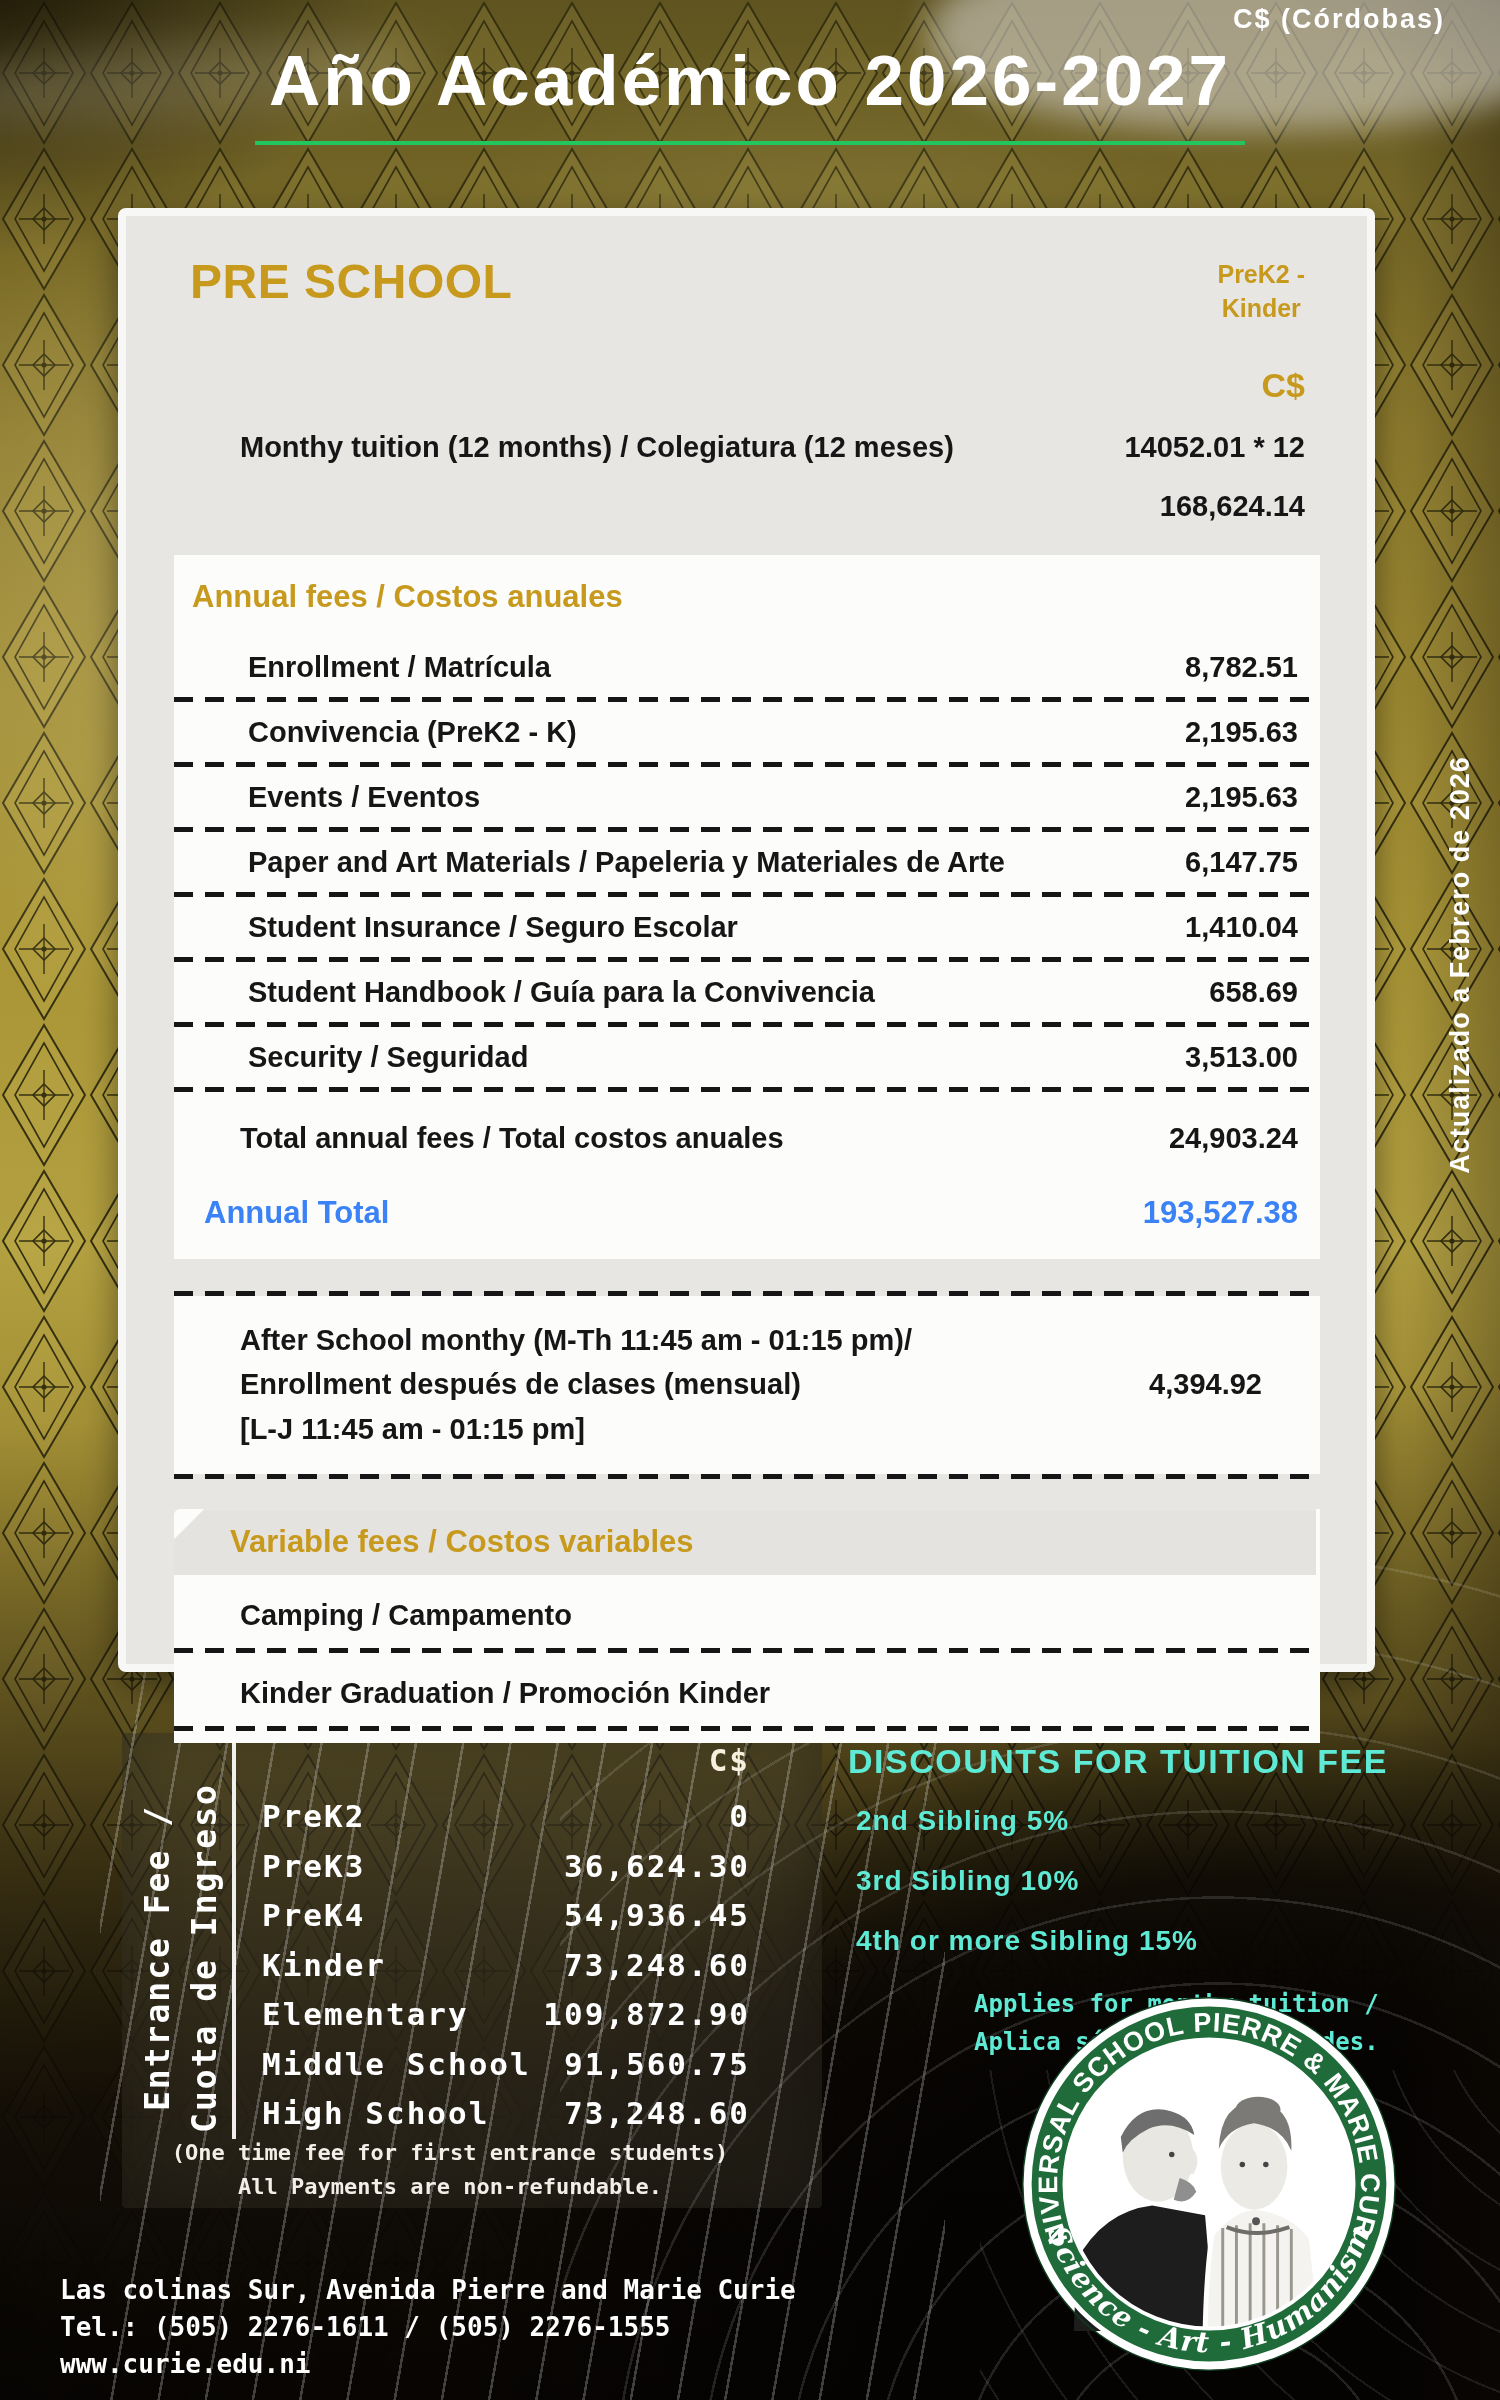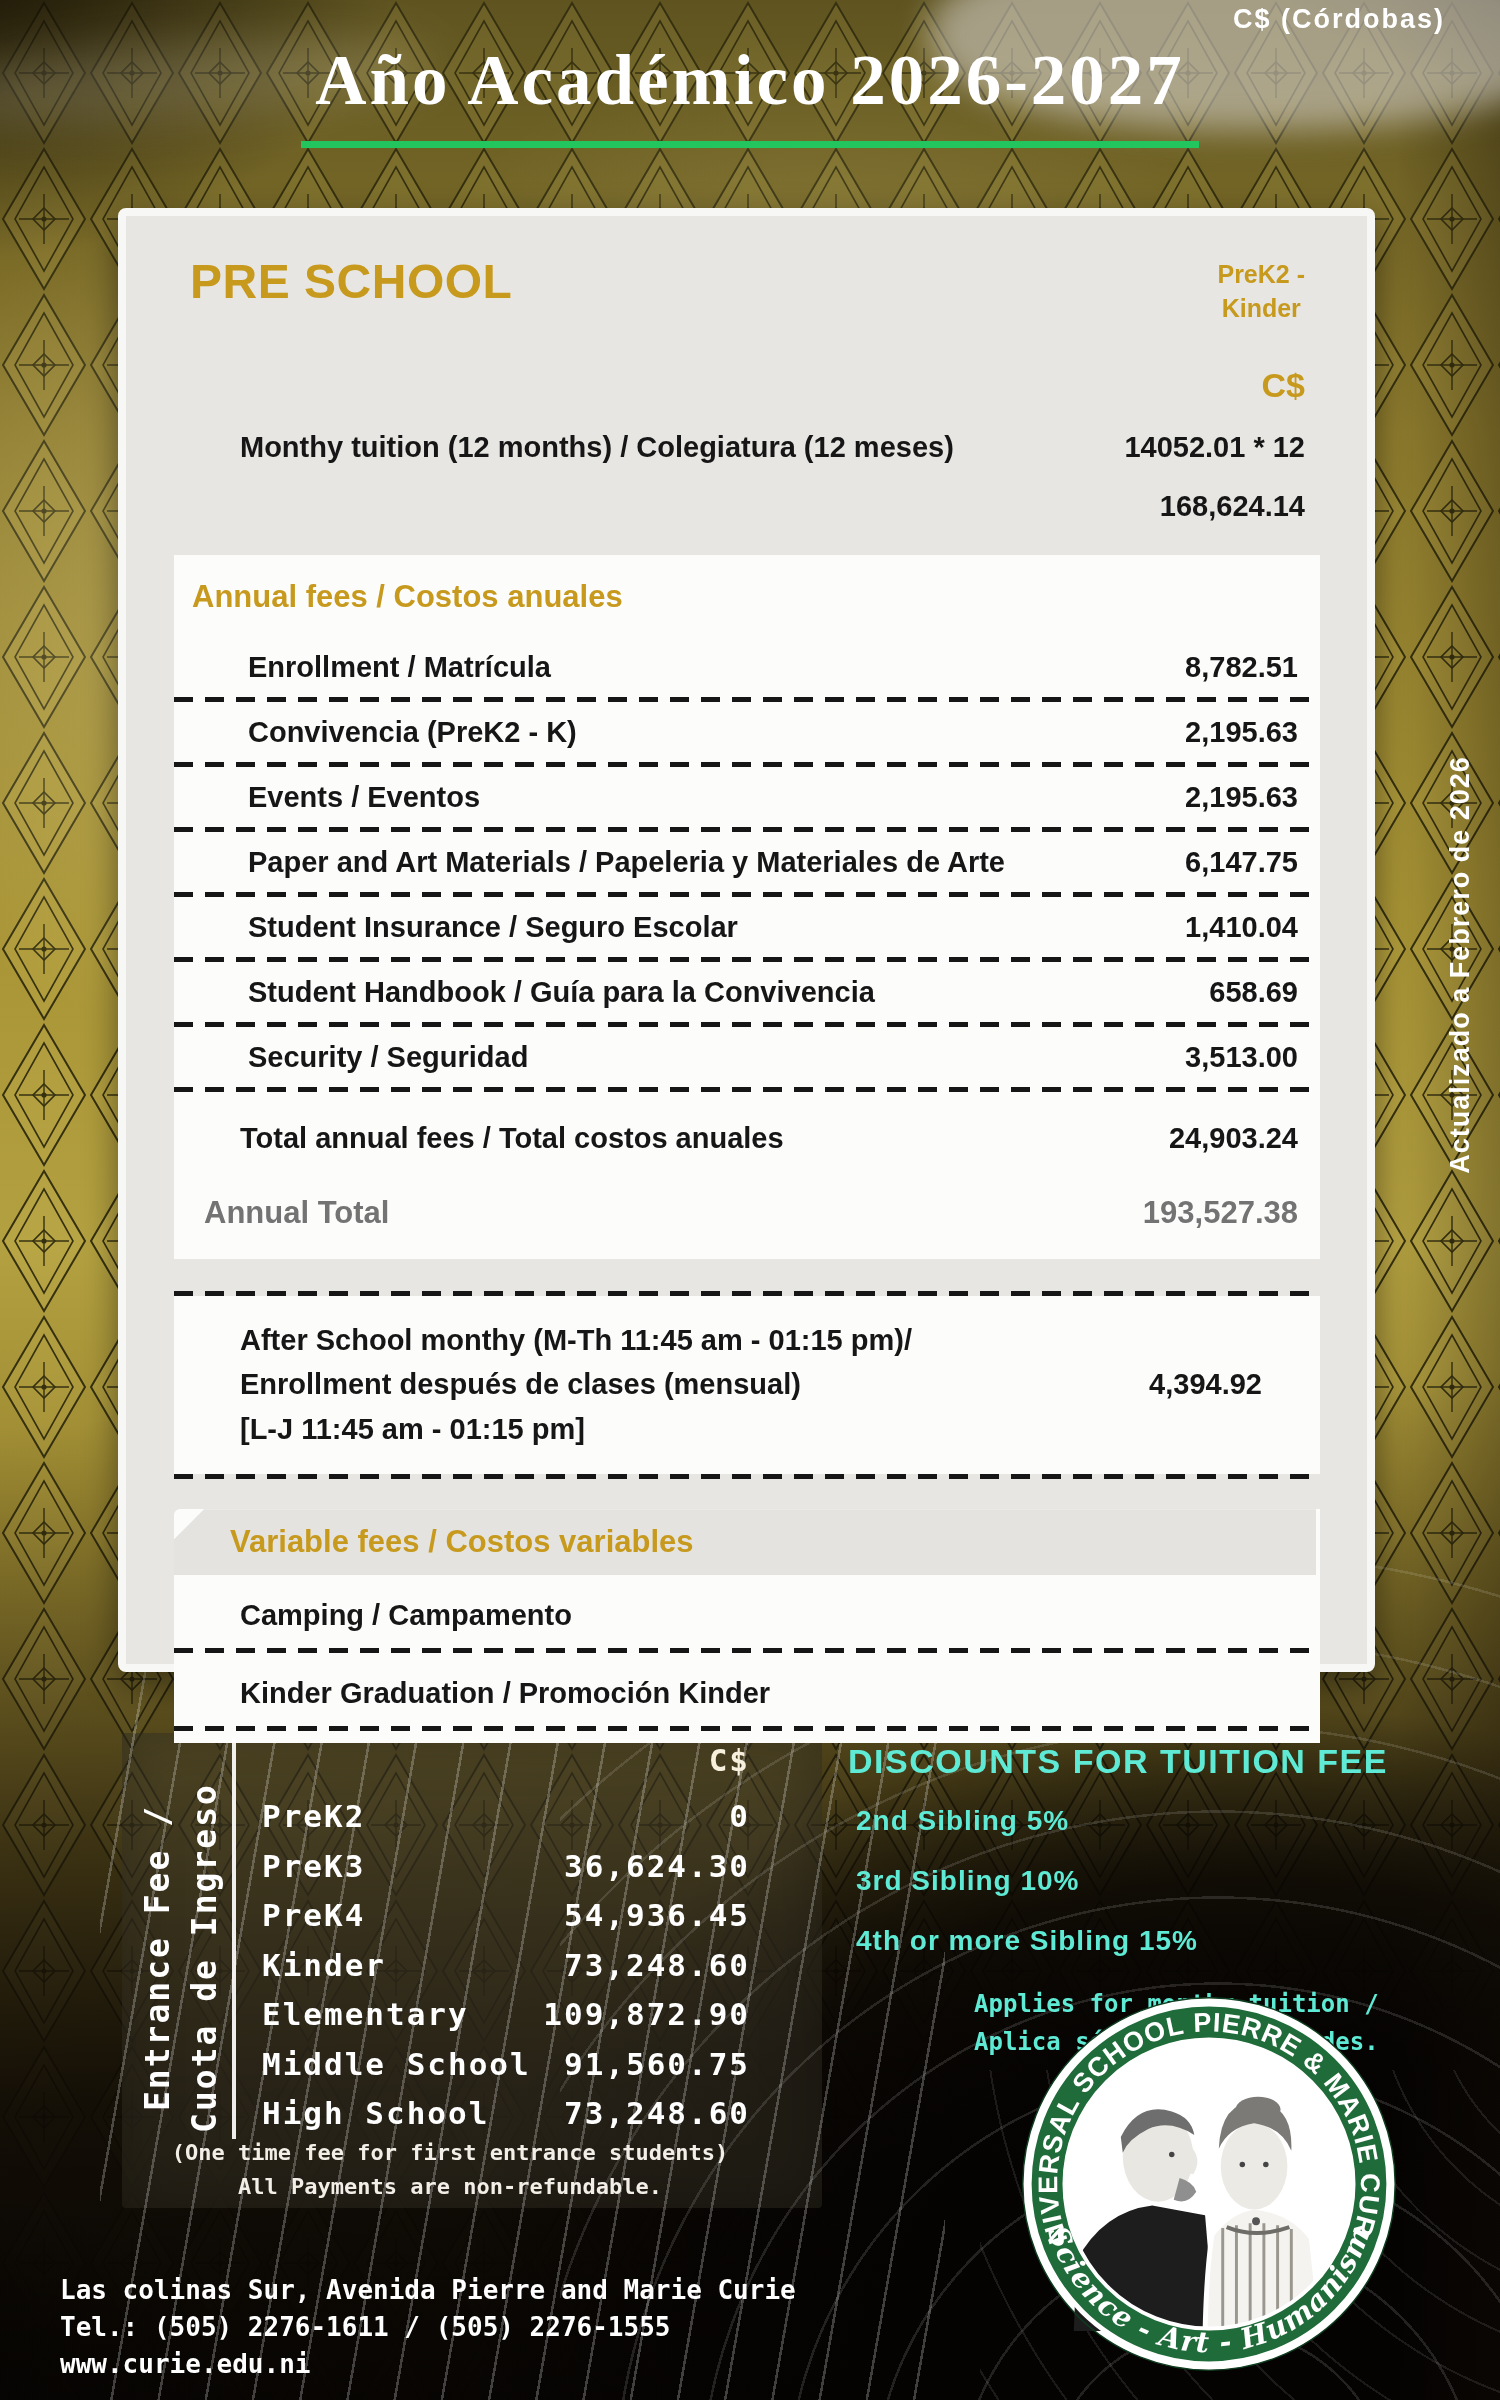--- a/index.html
+++ b/index.html
@@ -29,21 +29,21 @@
       background:repeating-linear-gradient(100deg, rgba(255,255,255,0) 0 44px, rgba(242,242,242,.25) 44px 46.5px);}
   .arcs1{left:560px;top:1560px;width:940px;height:840px;
       background:repeating-radial-gradient(circle at 70% 112%, rgba(238,238,238,.13) 0 2.5px, rgba(0,0,0,0) 2.5px 86px);}
   .arcs2{left:980px;top:2070px;width:520px;height:330px;
       background:repeating-radial-gradient(circle at 130% -30%, rgba(232,232,232,.10) 0 2px, rgba(0,0,0,0) 2px 56px);}
 
   
   .badge{right:55px;top:4px;color:#fff;font-weight:bold;font-size:27px;letter-spacing:2px;}
   .title-wrap{left:0;top:40px;width:100%;text-align:center;}
   .title-text{display:inline-block;color:#fff;font-size:71px;font-weight:bold;letter-spacing:3px;
-              padding:0 14px 20px 14px;border-bottom:7px solid #22c55e;font-family:Liberation Serif, serif;}
+              padding:0 14px 20px 14px;border-bottom:4px solid #22c55e;}
   .updated{width:470px;height:34px;left:1227px;top:948px;transform:rotate(-90deg);
            color:#fff;font-weight:bold;font-size:27px;letter-spacing:1px;text-align:center;}
 
   
   .card{left:118px;top:208px;width:1257px;height:1464px;background:#e7e6e3;
         border:8px solid #f7f7f5;border-radius:8px;box-shadow:0 12px 34px rgba(0,0,0,.45);
         padding-top:38px;color:#161616;}
   .card-head{display:flex;justify-content:space-between;align-items:flex-start;padding:0 62px 0 64px;gap:24px;}
   .preschool{color:#c79a1e;font-size:48px;font-weight:bold;letter-spacing:.5px;margin:0;}
   .grade{color:#c79a1e;font-size:25px;font-weight:bold;text-align:center;line-height:1.35;margin-top:4px;}
@@ -52,21 +52,21 @@
                font-size:29px;font-weight:bold;}
   .tuition-total{margin-top:26px;padding-right:62px;text-align:right;font-size:29px;font-weight:bold;}
 
   .fees-panel{margin:32px 47px 0 48px;background:#fcfcfb;padding-top:24px;}
   .fees-header{color:#c79a1e;font-size:31px;font-weight:bold;padding-left:18px;margin:0 0 22px 0;}
   .fee-row{display:flex;justify-content:space-between;padding:14px 22px 13px 66px;
            font-size:29px;font-weight:bold;margin-left:8px;}
   .dash{height:5px;background:repeating-linear-gradient(90deg,#161616 0 19px,rgba(0,0,0,0) 19px 31px);}
   .total-row{display:flex;justify-content:space-between;padding:30px 22px 6px 66px;font-size:29px;font-weight:bold;}
   .annual-total{display:flex;justify-content:space-between;padding:34px 22px 28px 30px;
-                color:#737373;font-size:31px;font-weight:bold;}
+                color:#3b82f6;font-size:31px;font-weight:bold;}
 
   .afterschool{margin:32px 47px 0 48px;}
   .as-body{background:#fcfcfb;display:flex;justify-content:space-between;align-items:center;
            padding:22px 58px 22px 66px;font-size:29px;font-weight:bold;line-height:1.55;}
   .as-value{white-space:nowrap;padding-left:20px;}
 
   .variable{margin:30px 47px 0 48px;background:#fcfcfb;padding-bottom:12px;border-radius:6px 0 0 0;}
   .vf-band{margin:10px 4px 0 0;background:#e4e3e0;color:#c79a1e;font-size:31px;font-weight:bold;
            padding:15px 0 15px 56px;clip-path:polygon(30px 0,100% 0,100% 100%,0 100%,0 30px);}
   .vf-row{padding:24px 22px 16px 66px;font-size:29px;font-weight:bold;}

